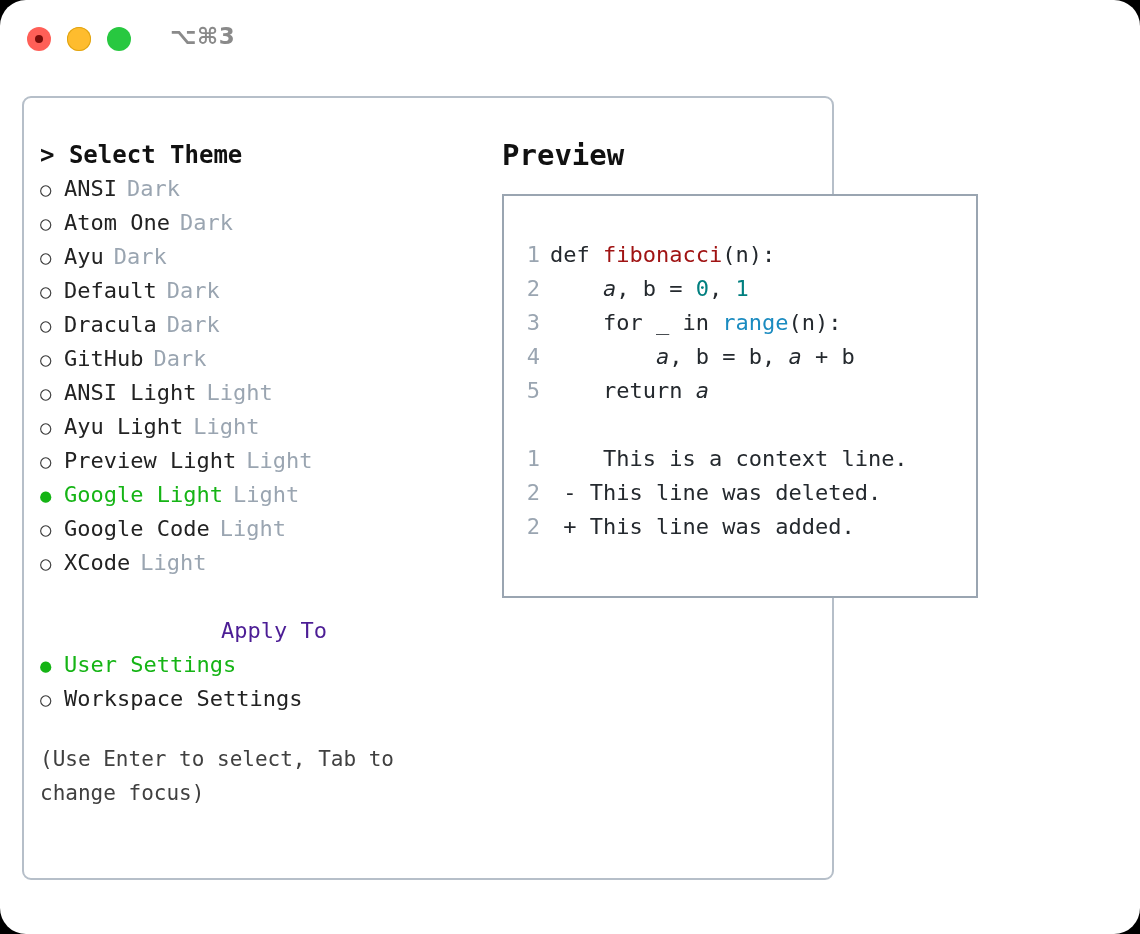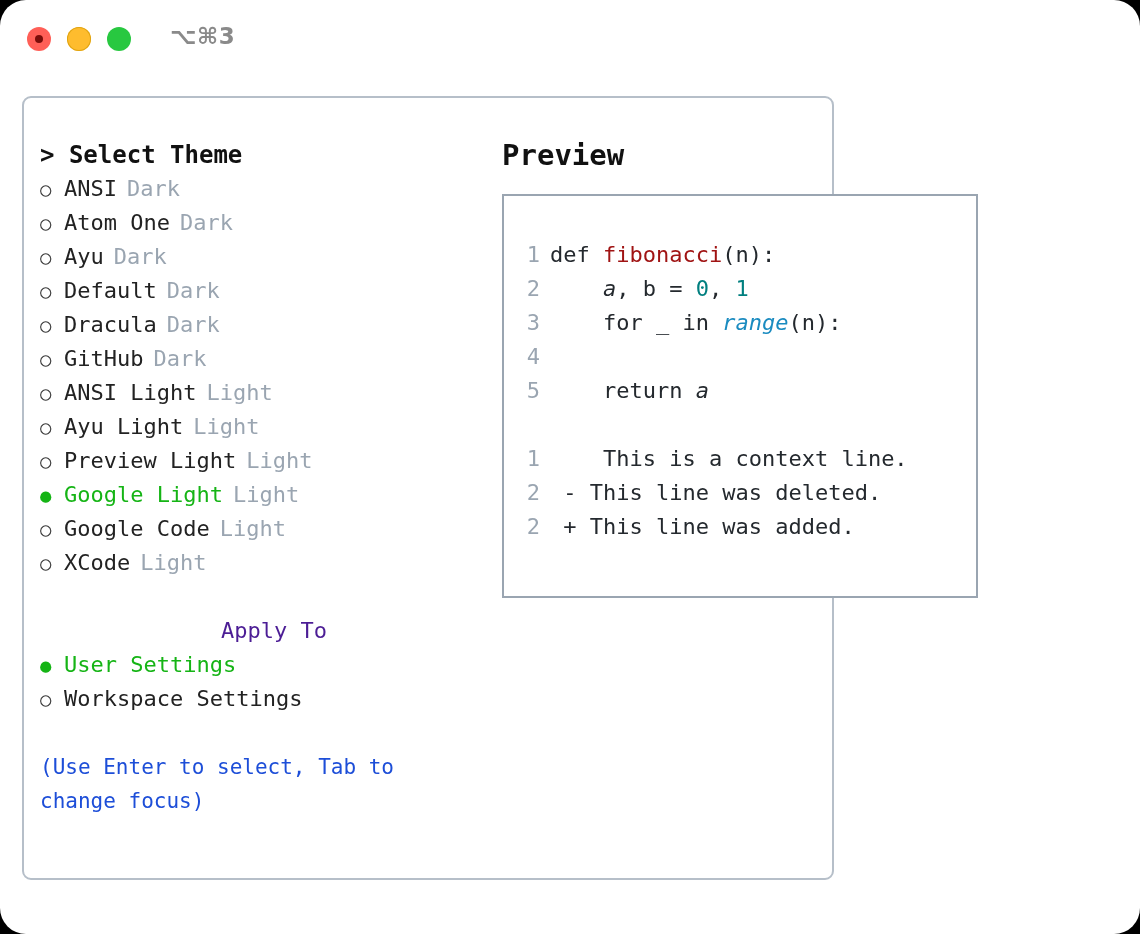--- a/index.html
+++ b/index.html
@@ -128,24 +128,24 @@
   .apply-heading {
     font-size: 22px;
     color: #4c1d95;
     line-height: 34px;
     padding-left: 28px;
     white-space: pre;
     text-align: center;
   }
 
   .hint {
-    margin-top: 34px;
+    margin-top: 26px;
     font-size: 21px;
     line-height: 34px;
-    color: #1d4ed8;
+    color: #404040;
     width: 400px;
     white-space: pre-wrap;
   }
 
   
   .right-col {
     position: absolute;
     left: 478px;
     top: 40px;
     width: 500px;
@@ -183,21 +183,21 @@
     color: #9aa5b1;
     padding-right: 10px;
     box-sizing: border-box;
   }
   .code-line .src { color: #24292e; }
 
   .spacer-line { height: 34px; }
 
   .tok-fn   { color: #a01414; }
   .tok-num  { color: #007f7f; }
-  .tok-call { color: #1a8bc0; font-style: italic; }
+  .tok-call { color: #1a8bc0; }
   .tok-var  { font-style: italic; }
   .tok-ctx  { color: #8a8a8a; }
   .tok-del  { color: #cc1111; }
   .tok-add  { color: #00bb00; }
 </style>
 </head>
 <body>
 
 <div class="window">
 
@@ -243,21 +243,21 @@
     </div>
 
     <div class="right-col">
       <div class="preview-title">Preview</div>
 
       <div class="preview-box">
         <div id="code-block">
             <div class="code-line"><span class="ln">1</span><span class="src"><span>def </span><span class="tok-fn">fibonacci</span><span>(n):</span></span></div>
             <div class="code-line"><span class="ln">2</span><span class="src"><span>    </span><span class="tok-var">a</span><span>, </span><span>b</span><span> = </span><span class="tok-num">0</span><span>, </span><span class="tok-num">1</span></span></div>
             <div class="code-line"><span class="ln">3</span><span class="src"><span>    for _ in </span><span class="tok-call">range</span><span>(n):</span></span></div>
-            <div class="code-line"><span class="ln">4</span></div>
+            <div class="code-line"><span class="ln">4</span><span class="src"><span>        </span><span class="tok-var">a</span><span>, b = b, </span><span class="tok-var">a</span><span> + b</span></span></div>
             <div class="code-line"><span class="ln">5</span><span class="src"><span>    return </span><span class="tok-var">a</span></span></div>
           </div>
         <div class="spacer-line"></div>
         <div id="diff-block">
             <div class="code-line"><span class="ln">1</span><span class="src tok-ctx">    This is a context line.</span></div>
             <div class="code-line"><span class="ln">2</span><span class="src tok-del"> - This line was deleted.</span></div>
             <div class="code-line"><span class="ln">2</span><span class="src tok-add"> + This line was added.</span></div>
           </div>
       </div>
     </div>

